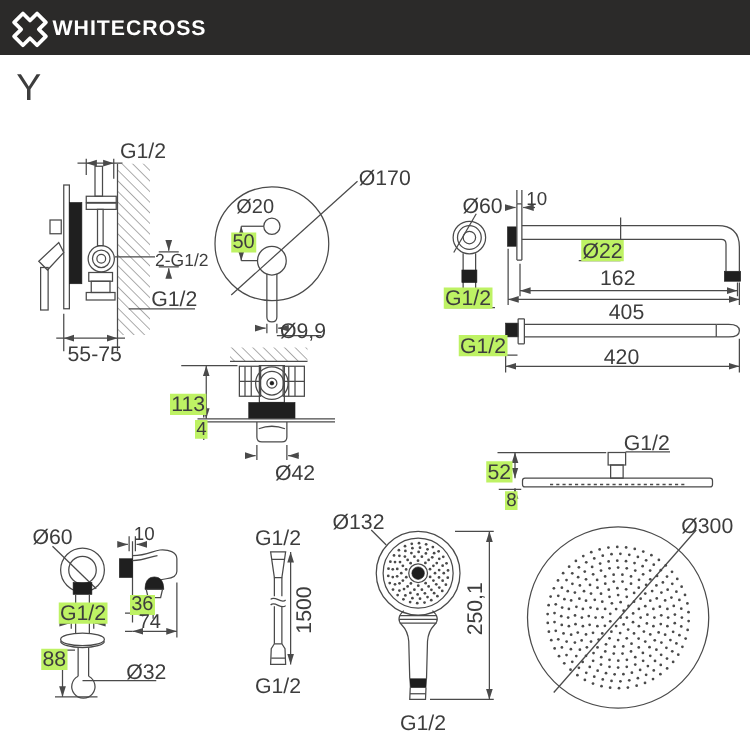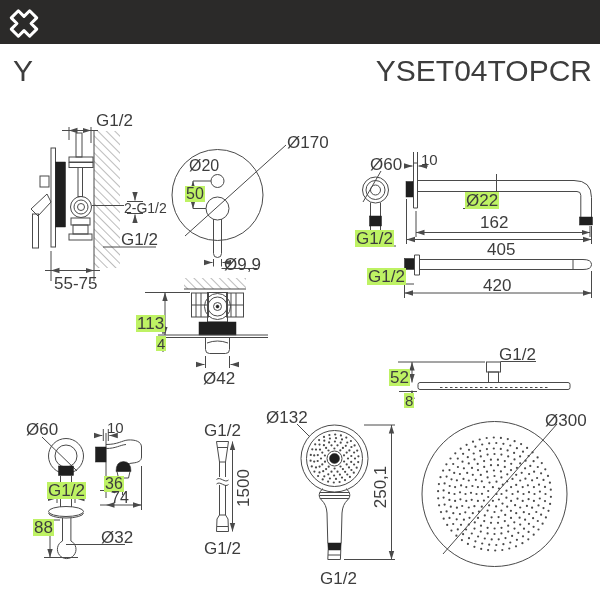--- a/index.html
+++ b/index.html
@@ -22,24 +22,24 @@
 <body>
 
 <div id="page" style="--hdr: #2b2a29; --line: #4a4a4a; --txt: #3d3d3d;">
 
   <div class="header">
     <svg width="48" height="44">
       <g transform="translate(24,23.5) rotate(45)">
         <path d="M-5,-13 h10 v8 h8 v10 h-8 v8 h-10 v-8 h-8 v-10 h8 z" fill="none" stroke="#ffffff" stroke-width="3" stroke-linejoin="round"></path>
       </g>
     </svg>
+    <span class="brand">WHITECROSS</span>
   </div>
 
   <div class="series">Y</div>
-  <div class="model">YSET04TOPCR</div>
 
   <svg id="art" width="600" height="600" viewBox="0 0 600 600" style="position:absolute;left:0;top:0;">
     <defs>
       <pattern id="hatch" width="6" height="6" patternUnits="userSpaceOnUse" patternTransform="rotate(-45)">
         <line x1="0" y1="0" x2="0" y2="6" stroke="#7a7a7a" stroke-width="1"></line>
       </pattern>
       <marker id="ae" markerWidth="10" markerHeight="8" refX="8.5" refY="3.5" orient="auto-start-reverse" markerUnits="userSpaceOnUse">
         <path d="M0,0.8 L8.5,3.5 L0,6.2 Z" fill="#4a4a4a"></path>
       </marker>
     </defs>
@@ -609,21 +609,21 @@
       <div class="dim-label" style="left: 370px; top: 156px;">Ø60</div>
       <div class="dim-label wbg" style="left: 355px; top: 230px;">G1/2</div>
       <div class="dim-label" style="font-size: 15px; left: 421px; top: 152px;">10</div>
       <div class="dim-label wbg" style="left: 465px; top: 192px;">Ø22</div>
       <div class="dim-label" style="left: 480px; top: 214px;">162</div>
       <div class="dim-label" style="left: 487px; top: 241px;">405</div>
       <div class="dim-label wbg" style="left: 367px; top: 268px;">G1/2</div>
       <div class="dim-label" style="left: 483px; top: 277px;">420</div>
       <div class="dim-label wbg" style="left: 136px; top: 315px;">113</div>
       <div class="dim-label wbg" style="font-size: 15px; left: 156px; top: 336px;">4</div>
-      <div class="dim-label" style="left: 203px; top: 370px;">Ø42</div>
+      <div class="dim-label" style="left: 220px; top: 370px;">Ø42</div>
       <div class="dim-label" style="left: 499px; top: 346px;">G1/2</div>
       <div class="dim-label wbg" style="left: 389px; top: 369px;">52</div>
       <div class="dim-label wbg" style="font-size: 15px; left: 404px; top: 393px;">8</div>
       <div class="dim-label" style="left: 26px; top: 421px;">Ø60</div>
       <div class="dim-label" style="font-size: 15px; left: 107px; top: 420px;">10</div>
       <div class="dim-label wbg" style="font-size: 16px; left: 104px; top: 476px;">36</div>
       <div class="dim-label" style="font-size: 16px; left: 111px; top: 490px;">74</div>
       <div class="dim-label wbg" style="left: 47px; top: 482px;">G1/2</div>
       <div class="dim-label wbg" style="left: 33px; top: 519px;">88</div>
       <div class="dim-label" style="left: 101px; top: 529px;">Ø32</div>

